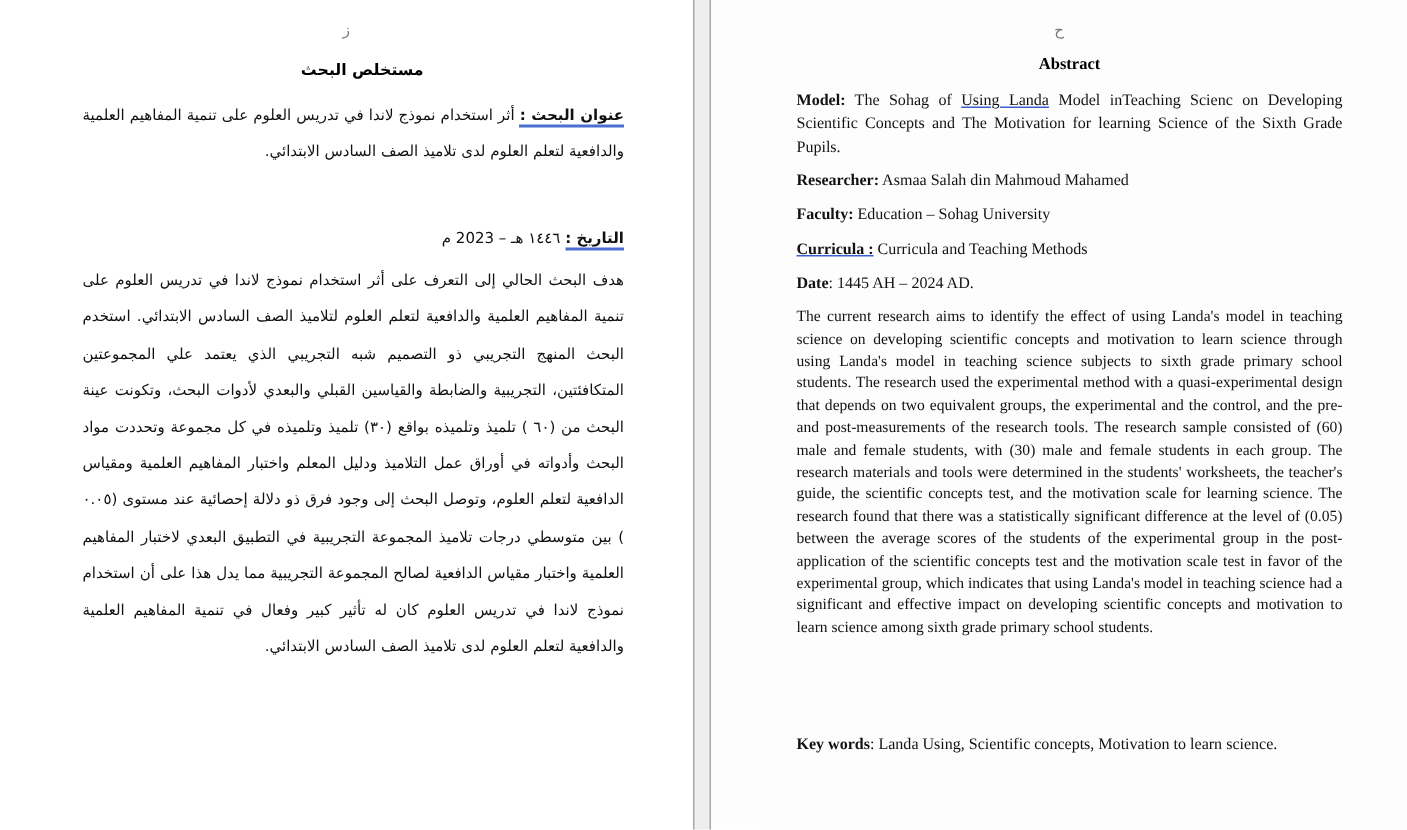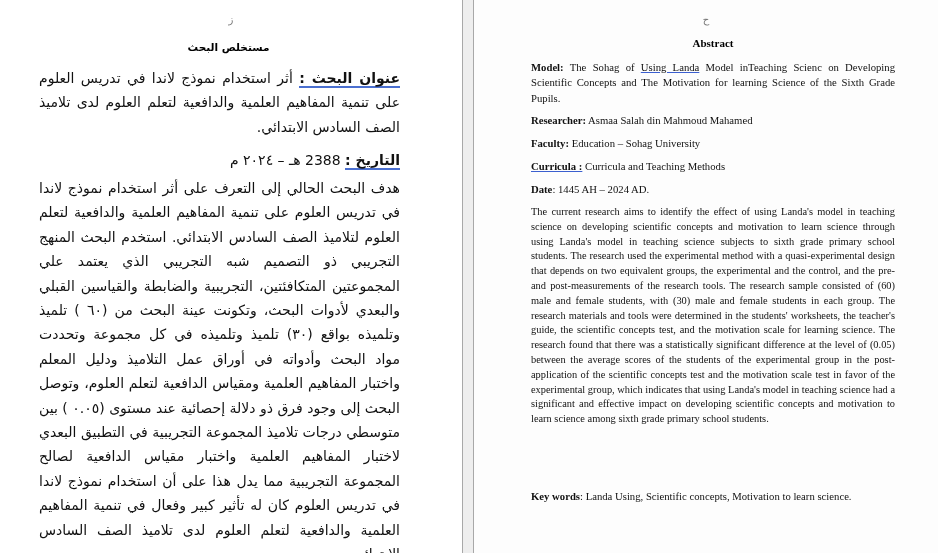--- a/index.html
+++ b/index.html
@@ -19,24 +19,24 @@
     border-left: 1px solid #a8a8a8; border-right: 1px solid #a8a8a8;
     box-sizing: border-box;
   }
   .page-num {
     position: absolute; font-family: "Liberation Sans", sans-serif;
     font-size: 10px; color: #777; text-align: center;
   }
   
   .ar {
     direction: rtl; font-family: "DejaVu Sans", sans-serif; color: #111;
-    position: absolute; left: 39px; width: 361px; font-size: 14px;
+    position: absolute; left: 55px; width: 361px; font-size: 10px;
   }
   .ar-title {
-    position: absolute; left: 48px; width: 361px; text-align: center;
+    position: absolute; left: 61px; width: 361px; text-align: center;
     top: 41px; font-weight: bold; font-size: 10.5px; direction: rtl;
     font-family: "DejaVu Sans", sans-serif;
   }
   .ar .lbl { font-weight: bold; }
   .squig { border-bottom: 2px double #4a6fd0; }
   .ar-block { text-align: justify; line-height: 24.4px; }
   .ar-line { line-height: 20px; }
 
   
   .en {
@@ -61,21 +61,21 @@
   <div class="ar-title">مستخلص البحث</div>
 
   <div class="ar ar-block" style="top:66px;">
     <span class="lbl squig">عنوان البحث :</span>
     <span>أثر استخدام نموذج لاندا في تدريس العلوم على تنمية المفاهيم العلمية والدافعية لتعلم العلوم لدى تلاميذ الصف السادس الابتدائي.</span>
   </div>
 
 
   <div class="ar ar-line" style="top:150px;">
     <span class="lbl squig">التاريخ :</span>
-    <span>2388 هـ – ٢٠٢٤ م</span>
+    <span>١٤٤٦ هـ – 2023 م</span>
   </div>
 
   <div class="ar ar-block" style="top:176px;">هدف البحث الحالي إلى التعرف على أثر استخدام نموذج لاندا في تدريس العلوم على تنمية المفاهيم العلمية والدافعية لتعلم العلوم لتلاميذ الصف السادس الابتدائي. استخدم البحث المنهج التجريبي ذو التصميم شبه التجريبي الذي يعتمد علي المجموعتين المتكافئتين، التجريبية والضابطة والقياسين القبلي والبعدي لأدوات البحث، وتكونت عينة البحث من (٦٠ ) تلميذ وتلميذه بواقع (٣٠) تلميذ وتلميذه في كل مجموعة وتحددت مواد البحث وأدواته في أوراق عمل التلاميذ ودليل المعلم واختبار المفاهيم العلمية ومقياس الدافعية لتعلم العلوم، وتوصل البحث إلى وجود فرق ذو دلالة إحصائية عند مستوى (٠.٠٥ ) بين متوسطي درجات تلاميذ المجموعة التجريبية في التطبيق البعدي لاختبار المفاهيم العلمية واختبار مقياس الدافعية لصالح المجموعة التجريبية مما يدل هذا على أن استخدام نموذج لاندا في تدريس العلوم كان له تأثير كبير وفعال في تنمية المفاهيم العلمية والدافعية لتعلم العلوم لدى تلاميذ الصف السادس الابتدائي.</div>
 
 </div>
 
 <div class="gap"></div>
 
 <div class="page page-right">
   <div class="page-num" style="left:0;width:464px;top:14px;">ح</div>

